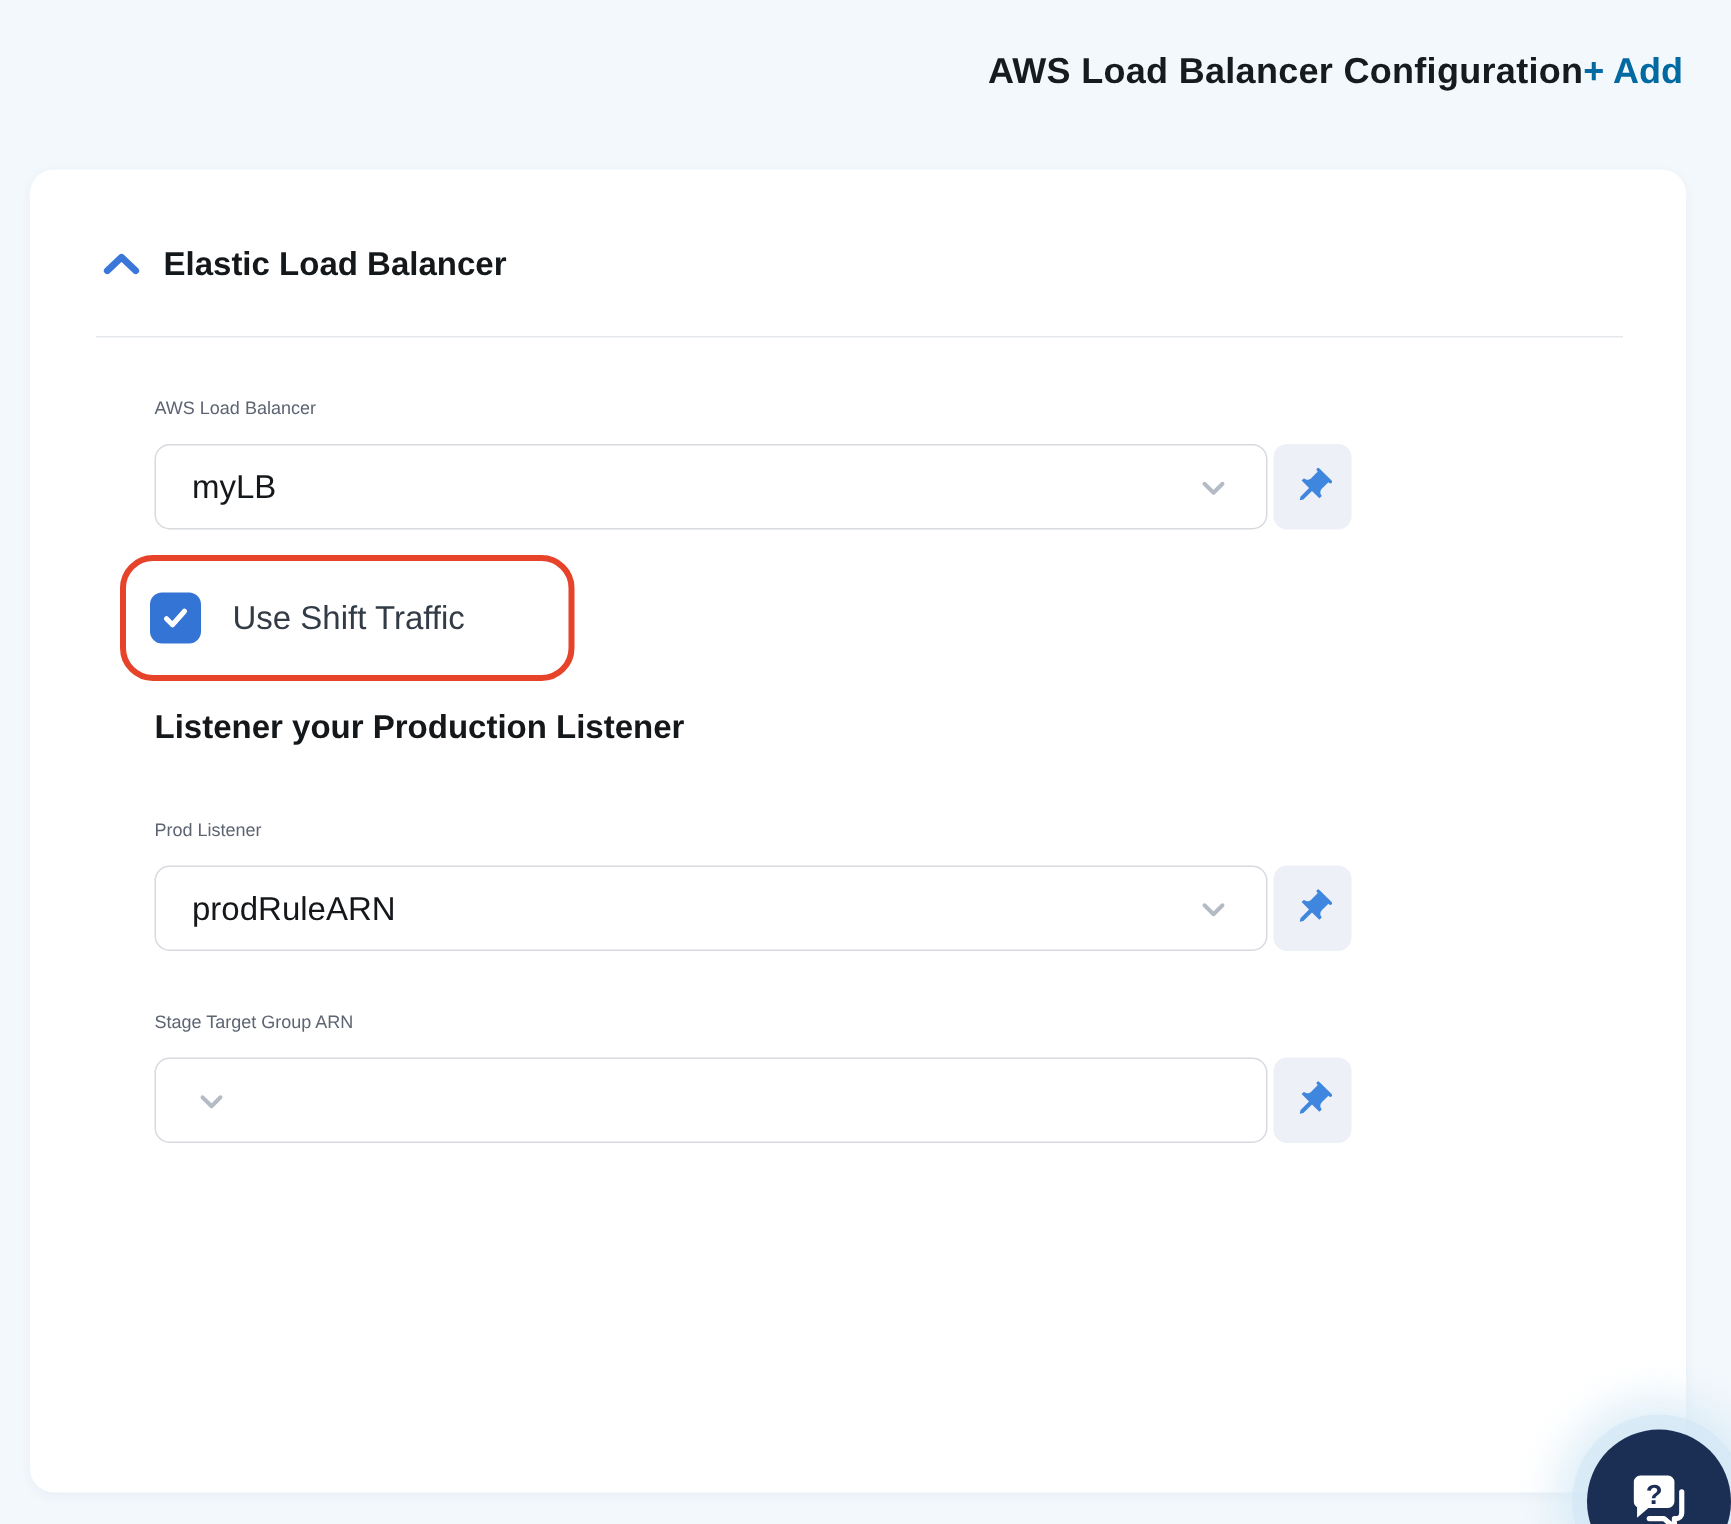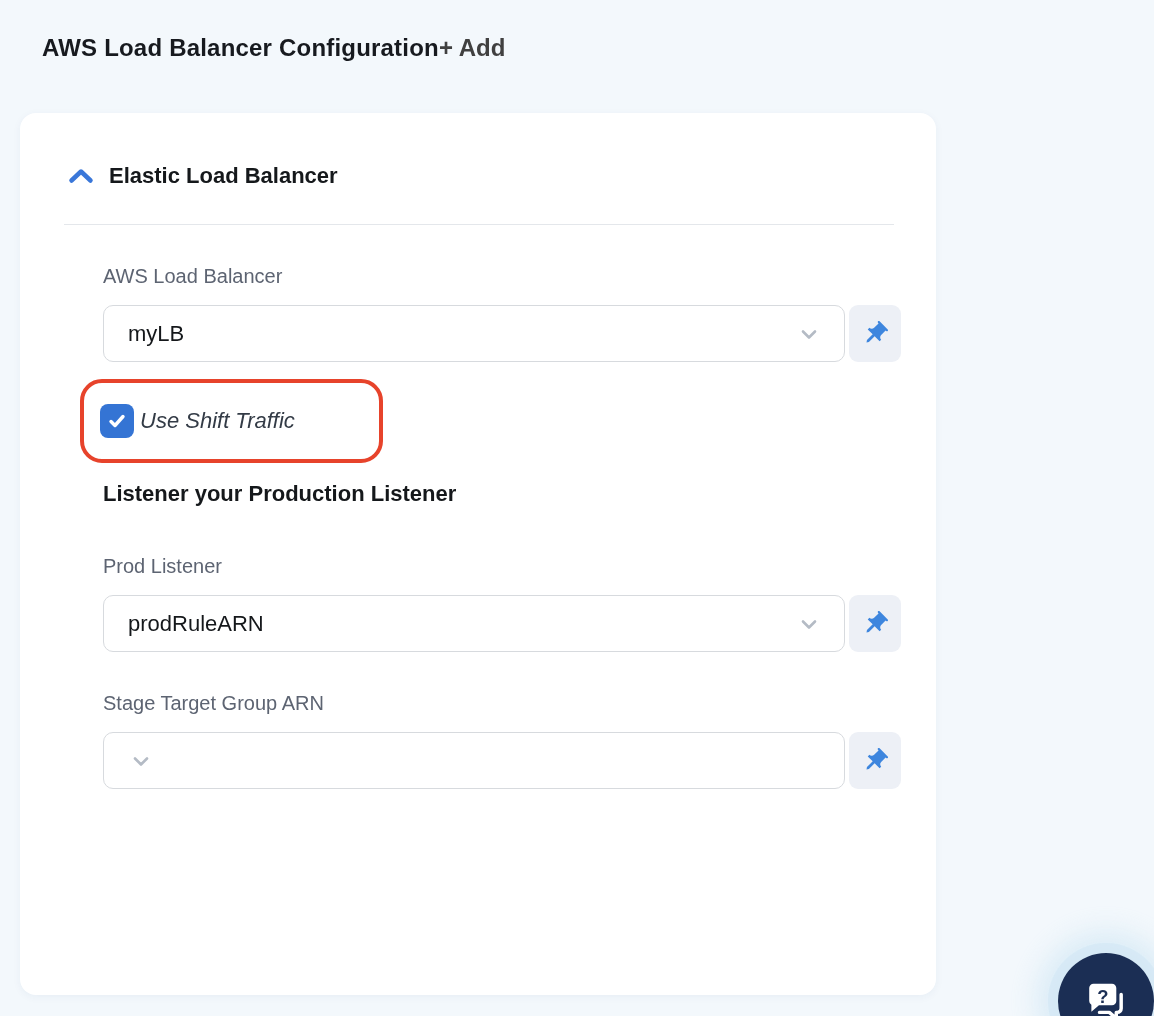--- a/index.html
+++ b/index.html
@@ -5,47 +5,47 @@
   * { margin:0; padding:0; box-sizing:border-box; }
   html,body { width:1154px; height:1016px; }
   body {
     font-family:"Liberation Sans", sans-serif;
     background:#f3f8fc;
     position:relative;
     overflow:hidden;
   }
   .topbar {
     display:flex;
-    justify-content:flex-start;
+    justify-content:flex-end;
     align-items:flex-start;
     padding:34px 32px 0 24px;
     margin-left:18px;
   }
   .page-title {
     font-size:24px;
     font-weight:700;
     color:#171a1f;
     letter-spacing:.2px;
   }
   .add-button {
     font-size:24px;
     font-weight:700;
-    color:#404040;
+    color:#0369a1;
     cursor:pointer;
     border:none;
     background:none;
     font-family:inherit;
     line-height:1;
     padding-top:2px;
   }
   .card {
     position:absolute;
     left:20px;
     top:113px;
-    width:916px;
+    width:1104px;
     height:882px;
     background:#ffffff;
     border-radius:16px;
     box-shadow:0 2px 8px rgba(23,58,110,0.05);
   }
   .section-header {
     display:flex;
     align-items:center;
     gap:15px;
     margin:50px 0 0 48px;
@@ -59,21 +59,21 @@
   .divider {
     height:1px;
     background:#e4e7eb;
     margin:35px 42px 0 44px;
   }
   .fields {
     margin-left:83px;
     width:798px;
   }
   .field-label {
-    font-size:20px;
+    font-size:12px;
     color:#5d6472;
     margin-top:40px;
     margin-bottom:17px;
   }
   .select-row {
     display:flex;
     gap:4px;
     height:57px;
   }
   .select-box {
@@ -111,23 +111,22 @@
     height:84px;
     border:4px solid #e7432b;
     border-radius:22px;
     display:flex;
     align-items:center;
     padding-left:16px;
   }
   .checkbox-row {
     display:flex;
     align-items:center;
-    gap:6px;
-    cursor:pointer;
-    font-style:italic;
+    gap:21px;
+    cursor:pointer;
   }
   .checkbox {
     width:34px;
     height:34px;
     background:#3474d4;
     border-radius:8px;
     display:flex;
     align-items:center;
     justify-content:center;
   }

